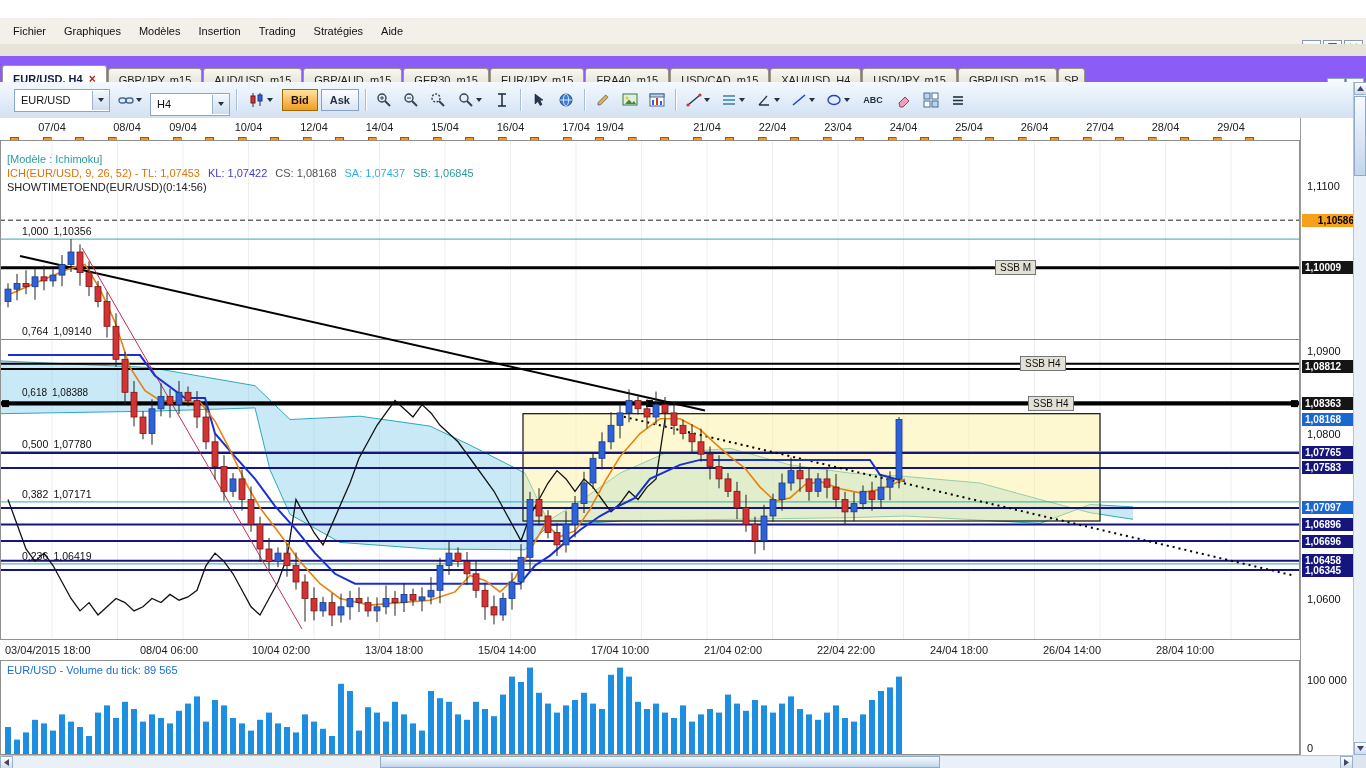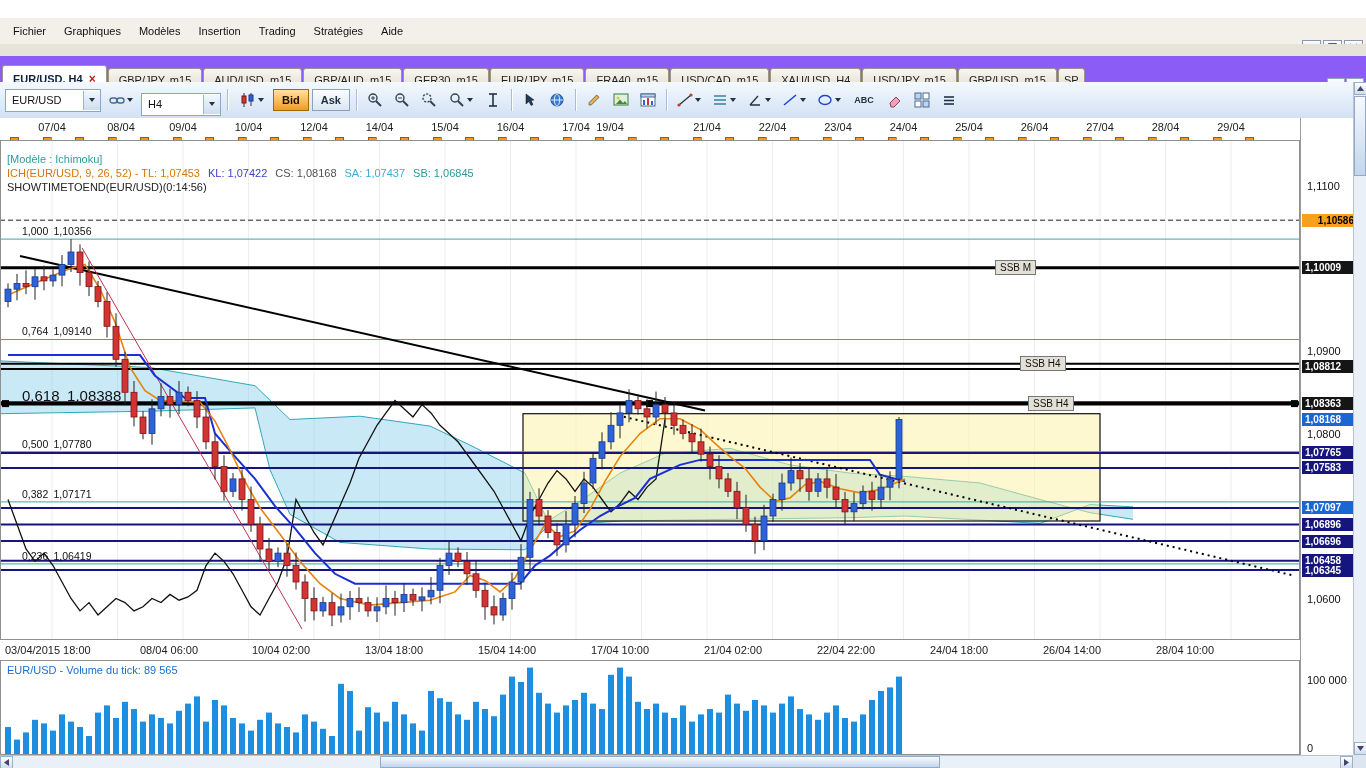--- a/index.html
+++ b/index.html
@@ -28,21 +28,21 @@
   .tab.partial{max-width:30px;overflow:hidden;padding:0 5px;}
   .tab-close{color:#c22020;font-weight:bold;font-size:12px;line-height:10px;}
   .tab-scroll{position:absolute;right:2px;bottom:2px;display:flex;gap:1px;}
   .tab-scroll .sq{width:16px;height:18px;background:linear-gradient(#fbfdff,#d9e4f1);
     border:1px solid #93a7c0;display:flex;align-items:center;justify-content:center;}
   .tri-l{width:0;height:0;border-top:4px solid transparent;border-bottom:4px solid transparent;border-right:5px solid #345;}
   .tri-r{width:0;height:0;border-top:4px solid transparent;border-bottom:4px solid transparent;border-left:5px solid #345;}
   
   .toolbar{position:absolute;top:82px;left:0;right:0;height:36px;
     background:linear-gradient(#f4f9fe,#d2e1f3);border-bottom:1px solid #a8bcd4;
-    display:flex;align-items:center;gap:3px;padding:0 5px;}
+    display:flex;align-items:center;gap:3px;padding:0 14px;}
   .tb-combo{height:21px;background:#fff;border:1px solid #89a7c8;display:flex;align-items:center;
     padding-left:6px;font-size:11px;}
   .combo-arrow{margin-left:auto;width:16px;height:19px;display:flex;align-items:center;justify-content:center;
     border-left:1px solid #9ab4d0;background:linear-gradient(#f2f7fc,#cdddef);}
   .tri{width:0;height:0;border-left:3.5px solid transparent;border-right:3.5px solid transparent;border-top:4px solid #234;}
   .tb-btn{min-width:22px;height:22px;display:flex;align-items:center;justify-content:center;gap:2px;
     border:1px solid transparent;border-radius:2px;}
   .tb-sep{width:1px;height:22px;background:#a9bed6;box-shadow:1px 0 0 #fff;margin:0 3px;}
   .bid-btn{height:20px;padding:0 8px;display:flex;align-items:center;font-weight:bold;
     background:linear-gradient(#ffe2a0,#f29c1f);border:1px solid #a06a00;color:#201000;}
@@ -323,21 +323,21 @@
         <svg class="ico" width="14" height="14">
           <line x1="2" y1="4" x2="12" y2="4" stroke="#234" stroke-width="1.6"></line>
           <line x1="2" y1="7.5" x2="12" y2="7.5" stroke="#234" stroke-width="1.6"></line>
           <line x1="2" y1="11" x2="12" y2="11" stroke="#234" stroke-width="1.6"></line>
         </svg>
       </div>
   </div>
 
   <div class="top-axis" id="top-axis">
       <div class="date" style="left: 30px;">07/04</div>
-      <div class="date" style="left: 99px;">08/04</div>
+      <div class="date" style="left: 105px;">08/04</div>
       <div class="date" style="left: 161px;">09/04</div>
       <div class="date" style="left: 226.5px;">10/04</div>
       <div class="date" style="left: 292px;">12/04</div>
       <div class="date" style="left: 357.5px;">14/04</div>
       <div class="date" style="left: 423px;">15/04</div>
       <div class="date" style="left: 488.5px;">16/04</div>
       <div class="date" style="left: 554px;">17/04</div>
       <div class="date" style="left: 588px;">19/04</div>
       <div class="date" style="left: 685px;">21/04</div>
       <div class="date" style="left: 750.5px;">22/04</div>
@@ -641,21 +641,21 @@
         <rect x="887" y="338.9" width="6" height="8.3" fill="#2f62d8" stroke="#173a8a" stroke-width="0.8"></rect>
         <line x1="899" y1="277.0" x2="899" y2="348.3" stroke="#222"></line>
         <rect x="896" y="279.5" width="6" height="59.4" fill="#2f62d8" stroke="#173a8a" stroke-width="0.8"></rect>
         <rect x="0.5" y="0.5" width="1299" height="499" fill="none" stroke="#909090"></rect>
       </svg>
     <div class="overlay-line" style="top:13px;color:#2a9d9d;">[Modèle : Ichimoku]</div>
     <div class="overlay-line" style="top:27px;" id="ich-line"><span style="color: rgb(212, 118, 10); margin-right: 8px;">ICH(EUR/USD, 9, 26, 52) - TL: 1,07453</span><span style="color: rgb(64, 64, 208); margin-right: 8px;">KL: 1,07422</span><span style="color: rgb(80, 80, 80); margin-right: 8px;">CS: 1,08168</span><span style="color: rgb(53, 176, 216); margin-right: 8px;">SA: 1,07437</span><span style="color: rgb(42, 154, 154); margin-right: 8px;">SB: 1,06845</span></div>
     <div class="overlay-line" style="top:41px;color:#222;">SHOWTIMETOEND(EUR/USD)(0:14:56)</div>
   <div style="position: absolute; left: 22px; top: 85px; font-size: 10.5px; color: rgb(17, 17, 17);">1,000 1,10356</div>
       <div style="position: absolute; left: 22px; top: 185px; font-size: 10.5px; color: rgb(17, 17, 17);">0,764 1,09140</div>
-      <div style="position: absolute; left: 22px; top: 247px; font-size: 15px; color: rgb(17, 17, 17);">0,618 1,08388</div>
+      <div style="position: absolute; left: 22px; top: 247px; font-size: 10px; color: rgb(17, 17, 17);">0,618 1,08388</div>
       <div style="position: absolute; left: 22px; top: 298px; font-size: 10.5px; color: rgb(17, 17, 17);">0,500 1,07780</div>
       <div style="position: absolute; left: 22px; top: 348px; font-size: 10.5px; color: rgb(17, 17, 17);">0,382 1,07171</div>
       <div style="position: absolute; left: 22px; top: 410px; font-size: 10.5px; color: rgb(17, 17, 17);">0,236 1,06419</div>
       <div class="ssb-box" style="left: 995px; top: 120px;">SSB M</div>
       <div class="ssb-box" style="left: 1020px; top: 216px;">SSB H4</div>
       <div class="ssb-box" style="left: 1028px; top: 256px;">SSB H4</div>
     </div>
 
   <div class="bottom-axis" id="bottom-axis">
       <div class="bdate" style="left: 5px;">03/04/2015 18:00</div>

